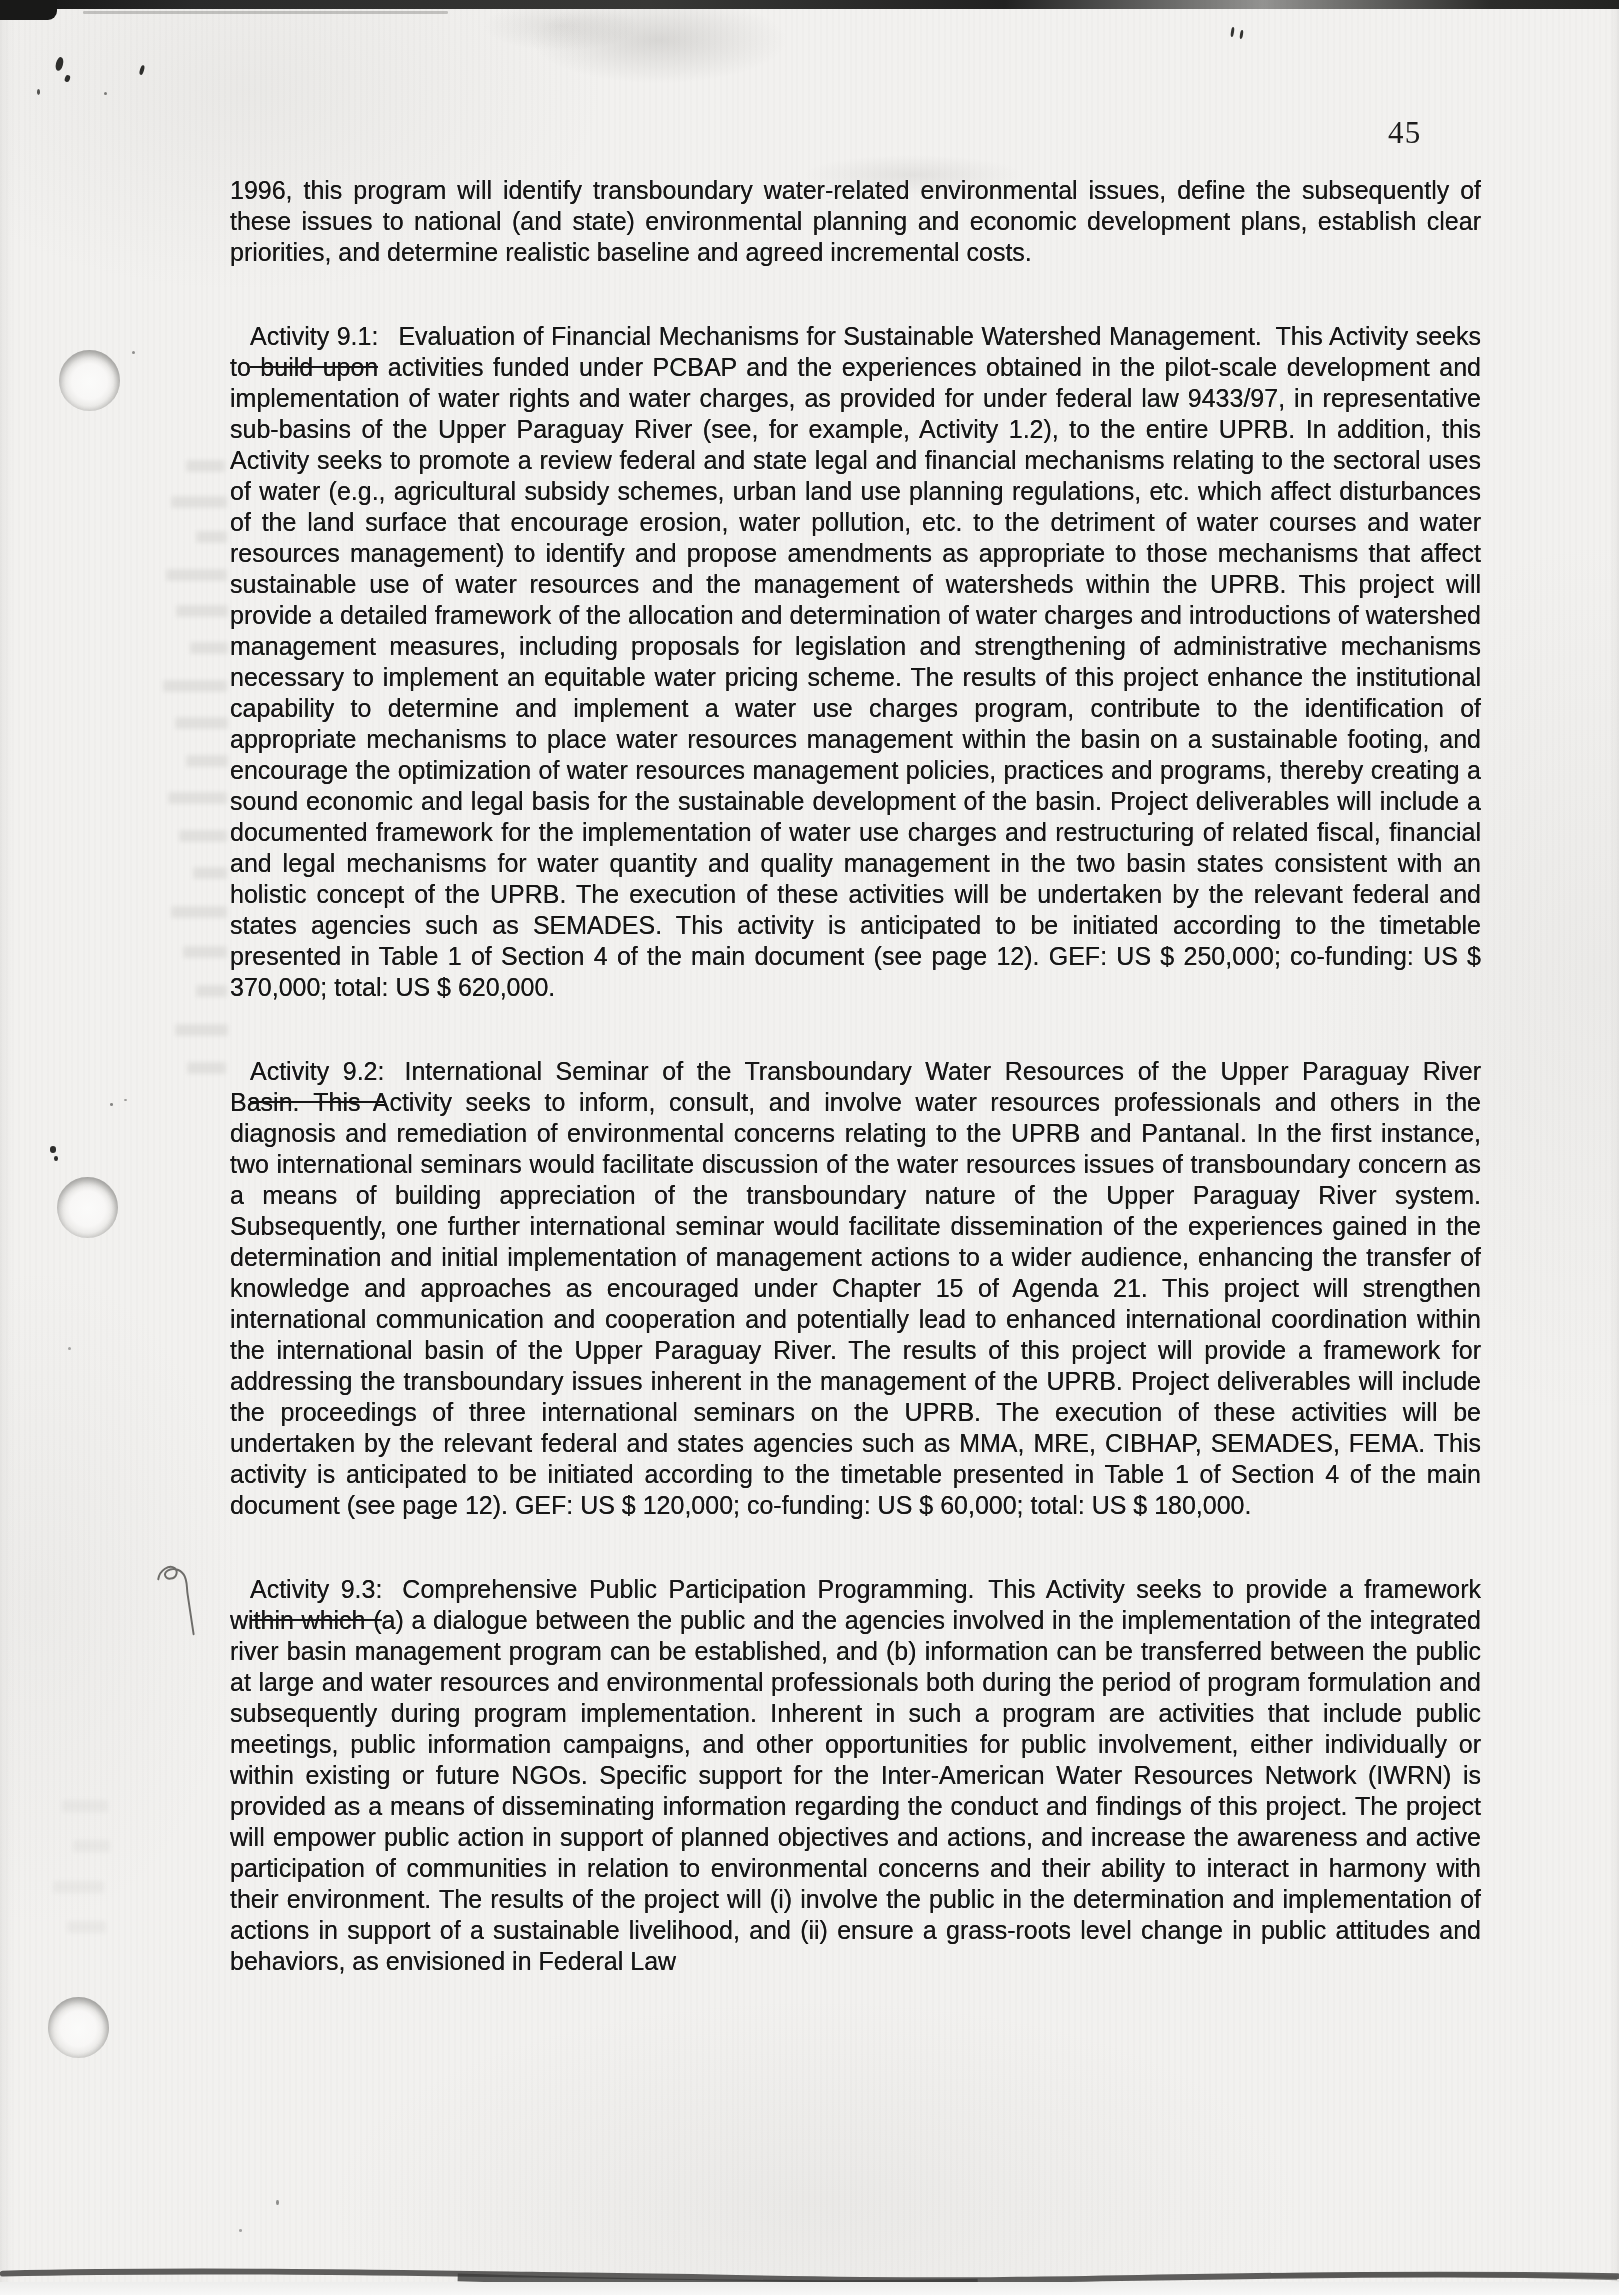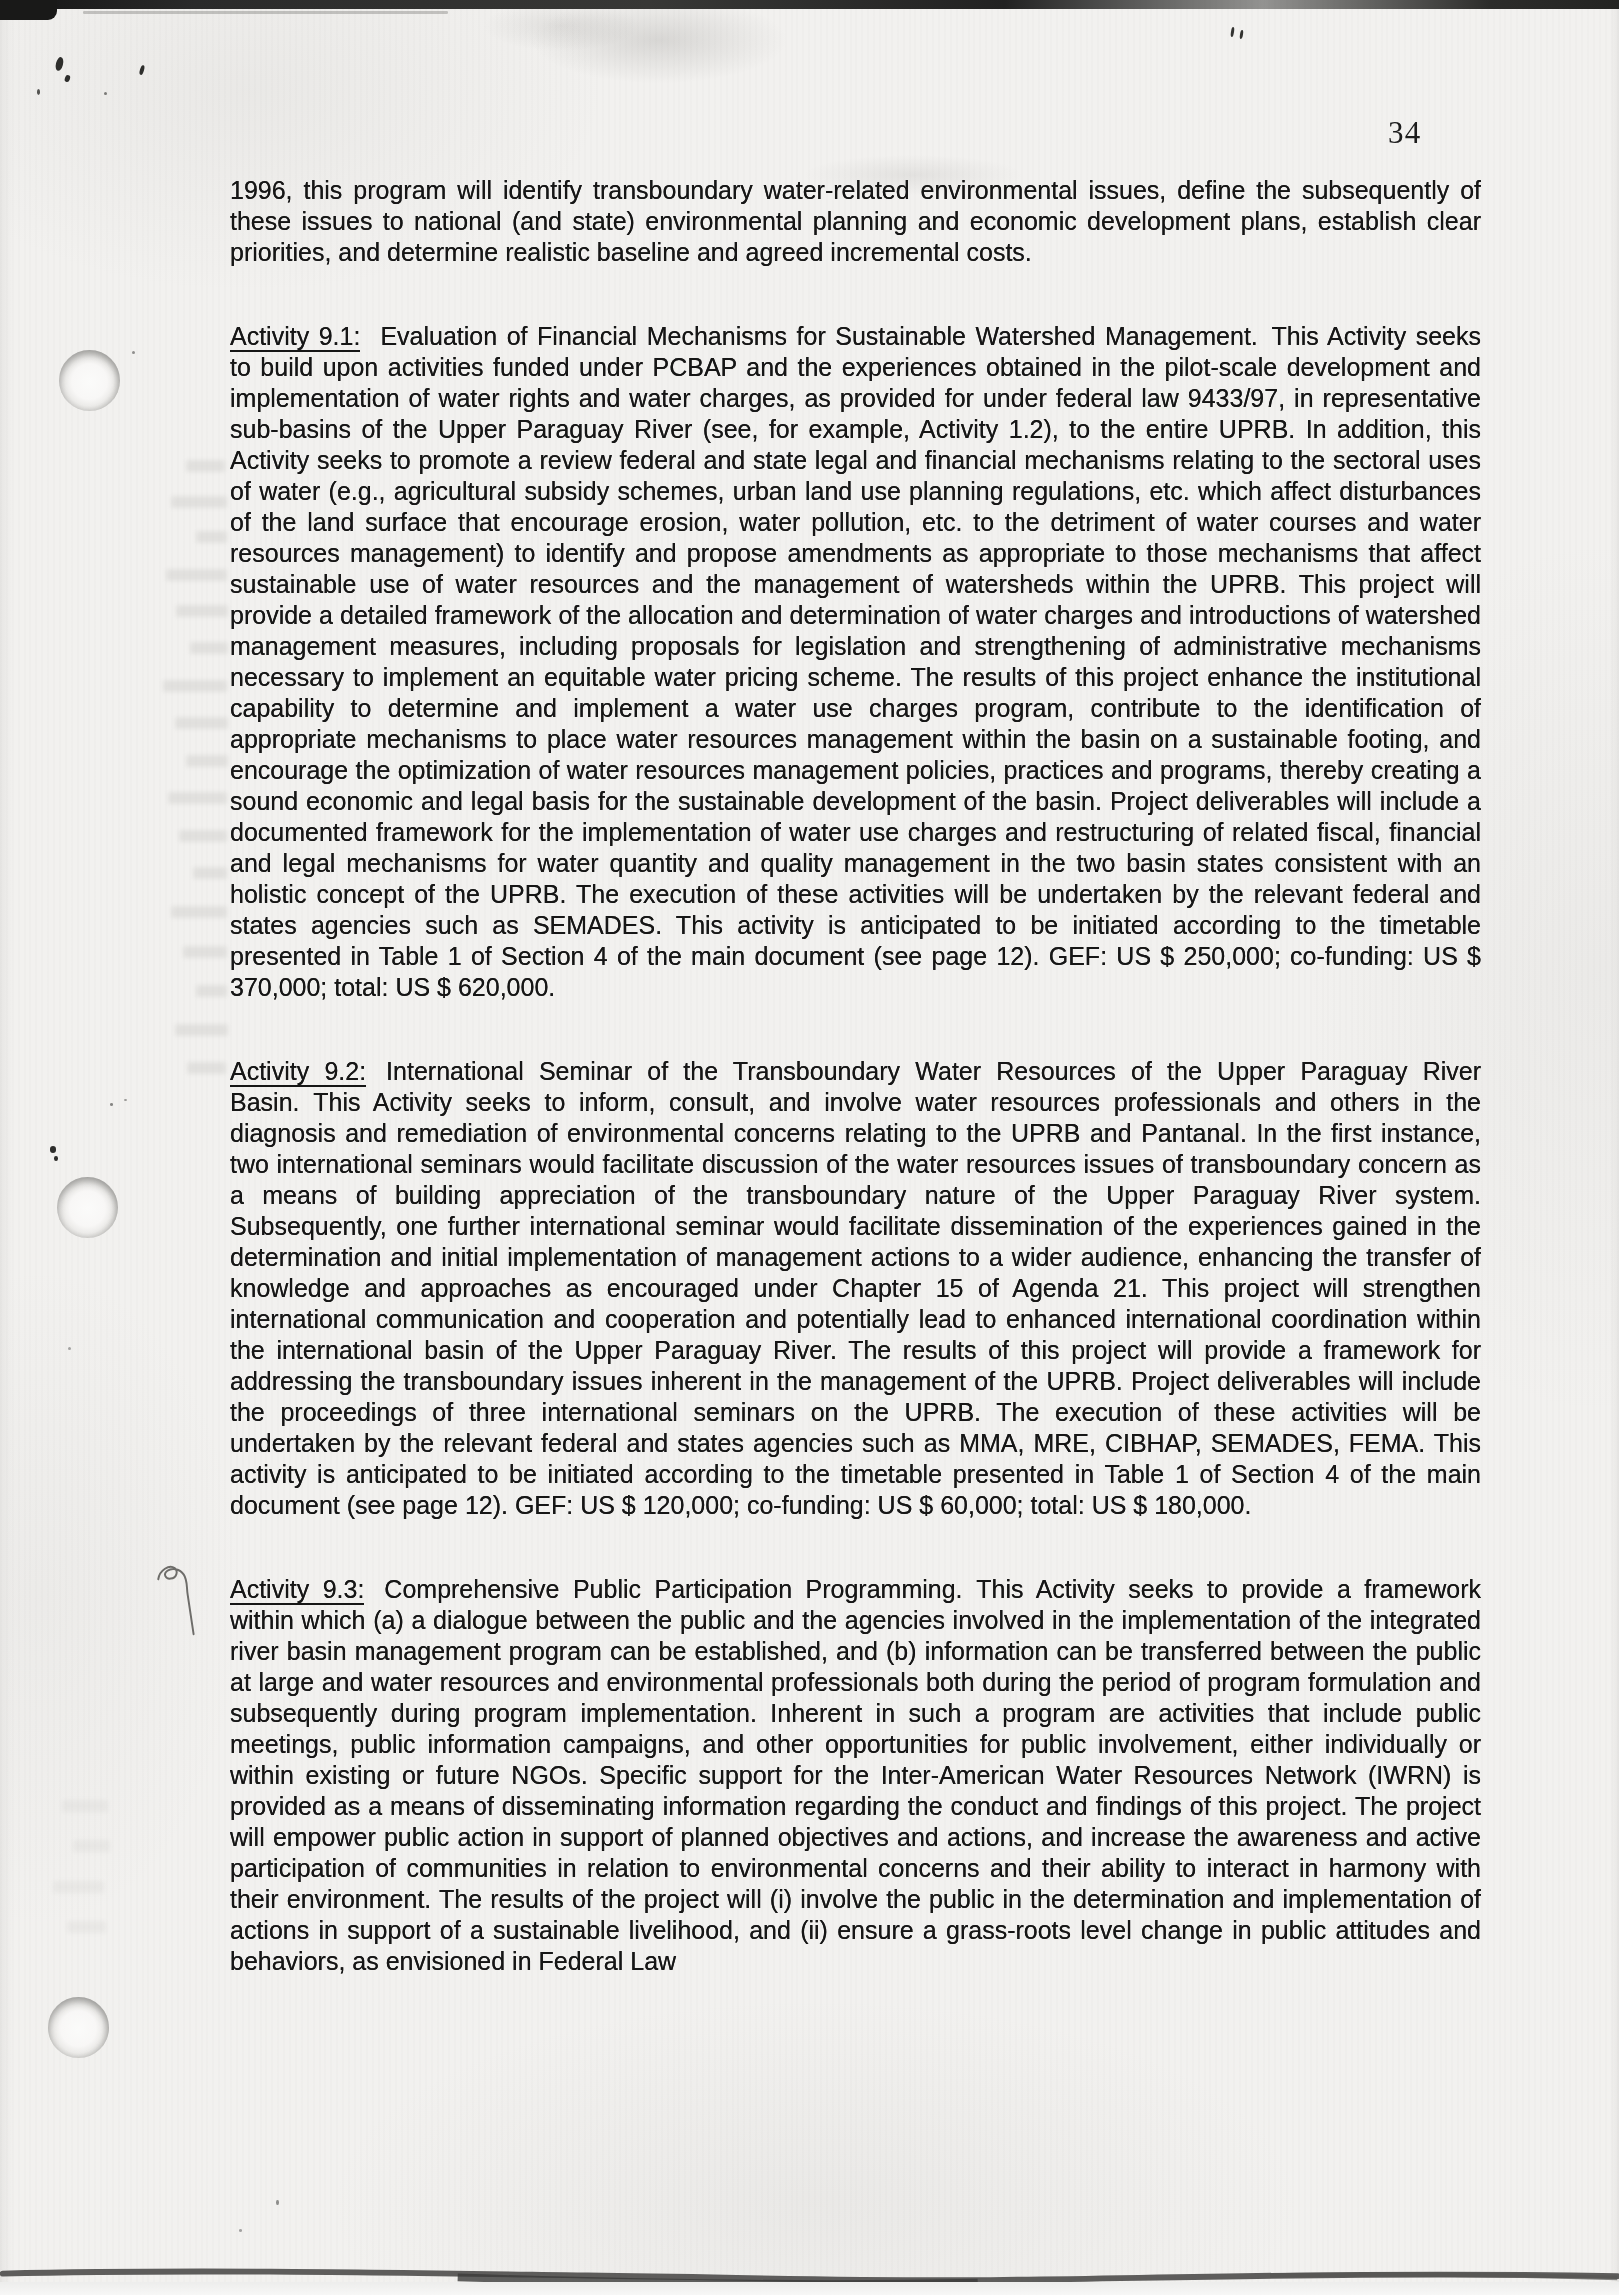--- a/index.html
+++ b/index.html
@@ -58,22 +58,23 @@
     color: #161616;
     font-size: 25px; line-height: 31px;
     text-align: justify;
     text-shadow: 0 0 0.5px rgba(22,22,22,0.9);
   }
   .text-block p { margin: 0 0 53px 0; }
   .text-block p:last-child { margin-bottom: 0; }
 
   .act-label {
     border-bottom: 2.6px solid #161616;
-    padding-bottom: 0;
+    padding-bottom: 16px;
     margin-right: 0.8em;
+    margin-left: 20px;
   }
   .act-title { margin-right: 0.55em; }
 
   
   .hole {
     position: absolute; width: 61px; height: 61px; border-radius: 50%;
     background: radial-gradient(circle at 50% 52%,
       #fbfbfa 0%, #f8f7f6 40%, #eceBE9 55%, #d4d3d1 70%,
       #bfbebc 80%, #d8d7d5 88%, rgba(232,231,229,0) 97%);
     box-shadow: inset 0 4.6px 7.8px rgba(96,96,94,0.38), inset -2.6px 0 5.2px rgba(120,120,118,0.18);
@@ -101,21 +102,21 @@
 <body>
 
 <div class="page">
 
   <div class="streaks"></div>
 
   <div class="top-edge"></div>
   <div class="top-edge-corner"></div>
   <div class="top-edge-streak"></div>
 
-  <div class="page-number">34</div>
+  <div class="page-number">45</div>
 
   <div class="hole hole-1"></div>
   <div class="hole hole-2"></div>
   <div class="hole hole-3"></div>
 
   <div class="speck" style="left:56px;top:57px;width:7.2px;height:13.7px;transform:rotate(14deg)"></div>
   <div class="speck" style="left:65px;top:75px;width:4.6px;height:6.5px;transform:rotate(20deg)"></div>
   <div class="speck" style="left:140px;top:65px;width:3.9px;height:9.8px;transform:rotate(16deg)"></div>
   <div class="speck" style="left:37px;top:89px;width:3.3px;height:5.9px;opacity:.8"></div>
   <div class="speck" style="left:104px;top:92px;width:3.3px;height:3.3px;opacity:.6"></div>

